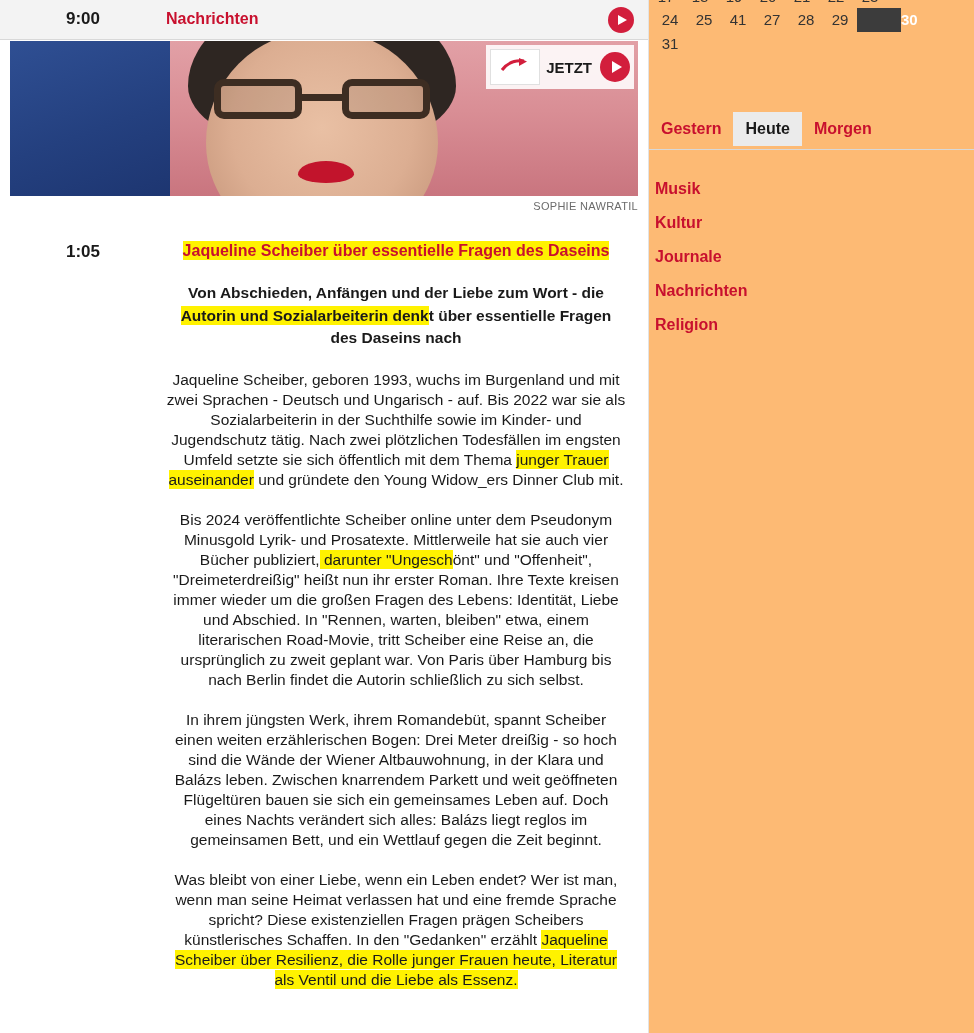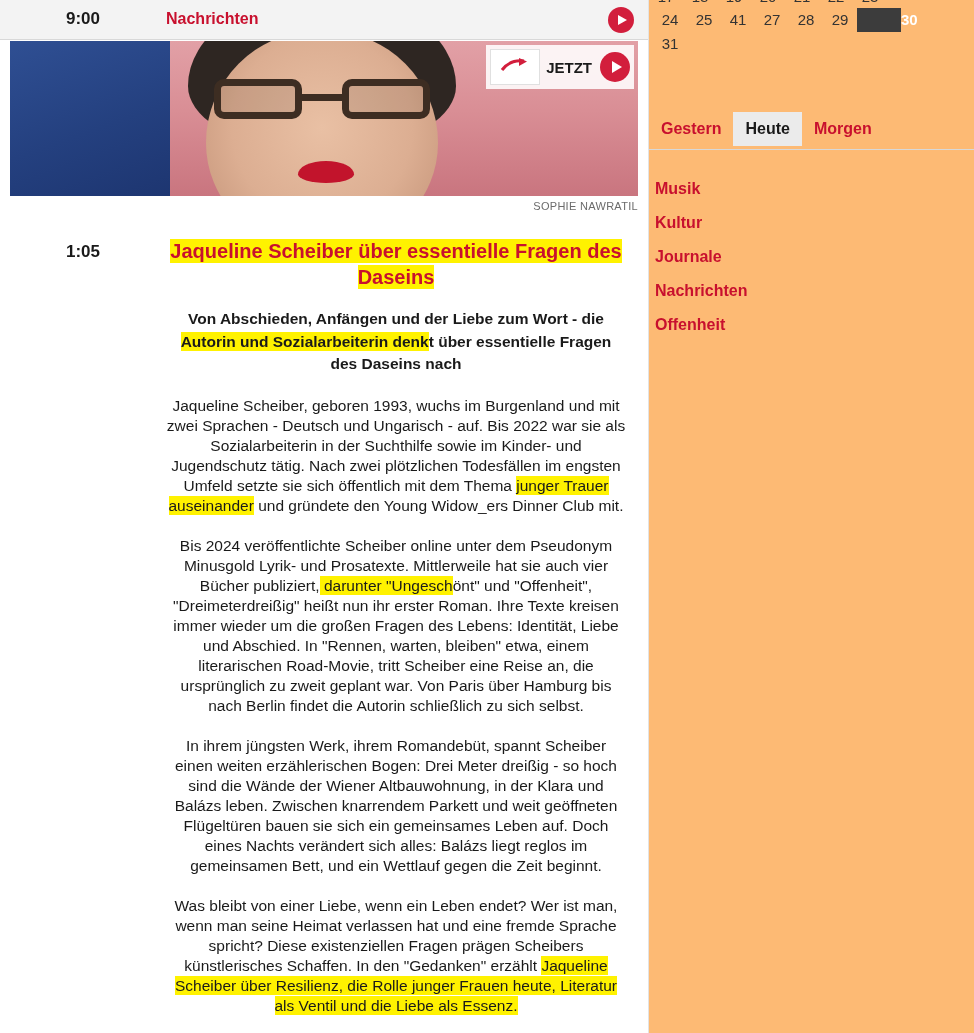--- a/index.html
+++ b/index.html
@@ -174,21 +174,21 @@
     font-size: 17px;
     font-weight: bold;
     color: #1a1a1a;
   }
   .article {
     position: absolute;
     left: 166px; top: 238px;
     width: 460px;
   }
   .headline {
-    font-size: 20px;
+    font-size: 16px;
     font-weight: bold;
     color: #c8102e;
     line-height: 26px;
     margin: 0 0 18px 0;
   }
   .subhead {
     font-size: 15.5px;
     font-weight: bold;
     color: #1a1a1a;
     line-height: 22.5px;
@@ -398,17 +398,17 @@
       <div class="tab">Gestern</div>
       <div class="tab active">Heute</div>
       <div class="tab">Morgen</div>
     </div>
 
     <div class="catlist">
       <div class="cat">Musik</div>
       <div class="cat">Kultur</div>
       <div class="cat">Journale</div>
       <div class="cat">Nachrichten</div>
-      <div class="cat">Offenheit</div>
+      <div class="cat">Religion</div>
     </div>
   </div>
 
 </div>
 
 </body></html>

